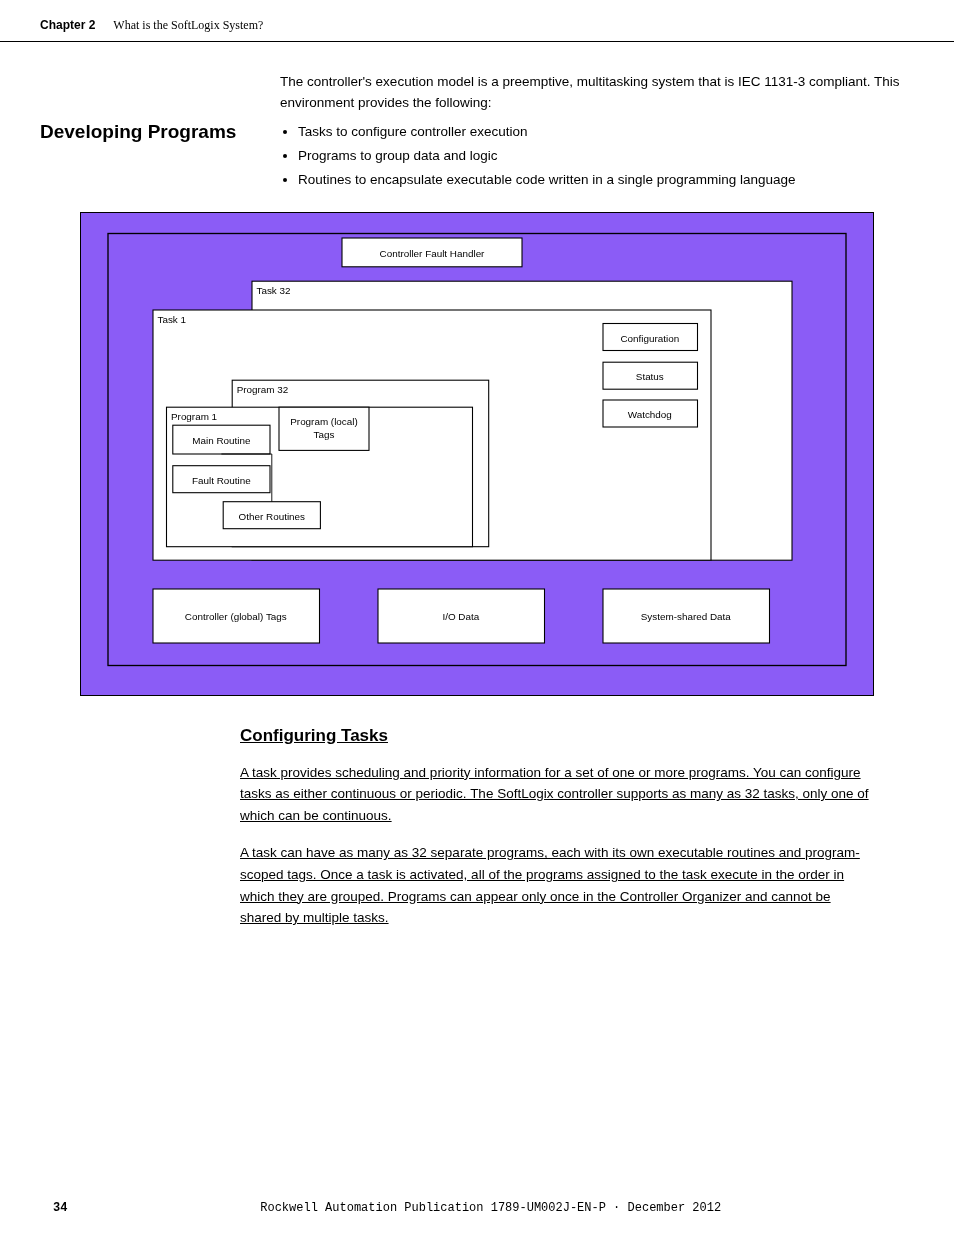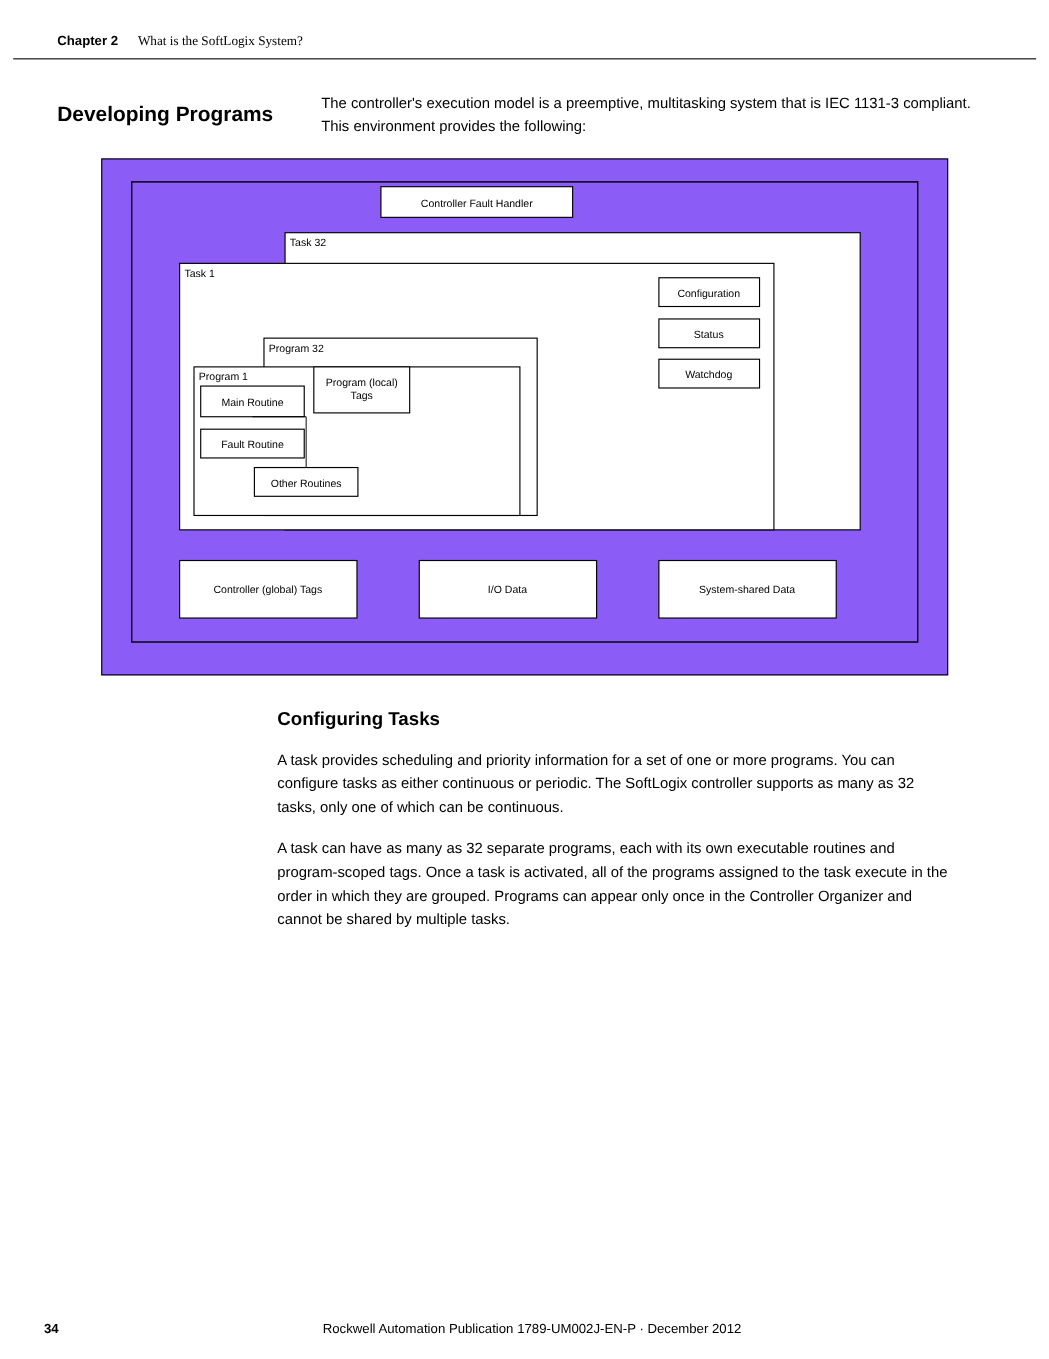--- a/index.html
+++ b/index.html
@@ -7,21 +7,21 @@
       font-family: Georgia, 'Times New Roman', serif;
       font-size: 13px;
       background: #fff;
       color: #000;
       width: 954px;
       min-height: 1235px;
     }
     .page {
       width: 954px;
       min-height: 1235px;
-      padding: 12px;
+      padding: 0;
       position: relative;
     }
     
     .header {
       display: flex;
       align-items: baseline;
       padding: 18px 40px 8px 40px;
       border-bottom: 1.5px solid #000;
       margin-bottom: 0;
     }
@@ -89,43 +89,44 @@
     }
     
     .diagram-svg {
       width: 100%;
       display: block;
     }
     
     .section-tasks {
       margin-left: 200px;
       margin-right: 40px;
+      text-decoration: underline;
     }
     .section-tasks-heading {
       font-family: Arial, sans-serif;
       font-weight: bold;
       font-size: 17px;
       margin-bottom: 16px;
     }
     .section-tasks p {
       font-family: Arial, sans-serif;
       font-size: 13.5px;
       line-height: 1.6;
       margin-bottom: 16px;
     }
     
     .footer {
       position: absolute;
       bottom: 20px;
-      left: 0;
+      left: 13px;
       right: 0;
       display: flex;
       justify-content: space-between;
       padding: 0 40px;
-      font-family: Liberation Sans, sans-serif;
+      font-family: Liberation Mono, monospace;
       font-size: 12px;
     }
     .footer-page {
       font-weight: bold;
     }
     .footer-pub {
       text-align: center;
       flex: 1;
     }
   </style>
@@ -138,20 +139,25 @@
     <span class="header-chapter">Chapter 2</span>
     <span class="header-title">What is the SoftLogix System?</span>
   </div>
 
   <div class="content">
 
     <div class="section-row">
       <div class="section-heading">Developing Programs</div>
       <div class="section-body">
         <p>The controller's execution model is a preemptive, multitasking system that is IEC 1131-3 compliant. This environment provides the following:</p>
+        <ul>
+          <li>Tasks to configure controller execution</li>
+          <li>Programs to group data and logic</li>
+          <li>Routines to encapsulate executable code written in a single programming language</li>
+        </ul>
       </div>
     </div>
 
 
     <div class="diagram-container">
       <svg class="diagram-svg" viewBox="0 0 840 500" xmlns="http://www.w3.org/2000/svg" style="font-family: Arial, sans-serif; font-size: 11px;">
 
         <rect x="270" y="10" width="200" height="32" fill="white" stroke="#000" stroke-width="1.2"></rect>
         <text x="370" y="31" text-anchor="middle">Controller Fault Handler</text>
 

